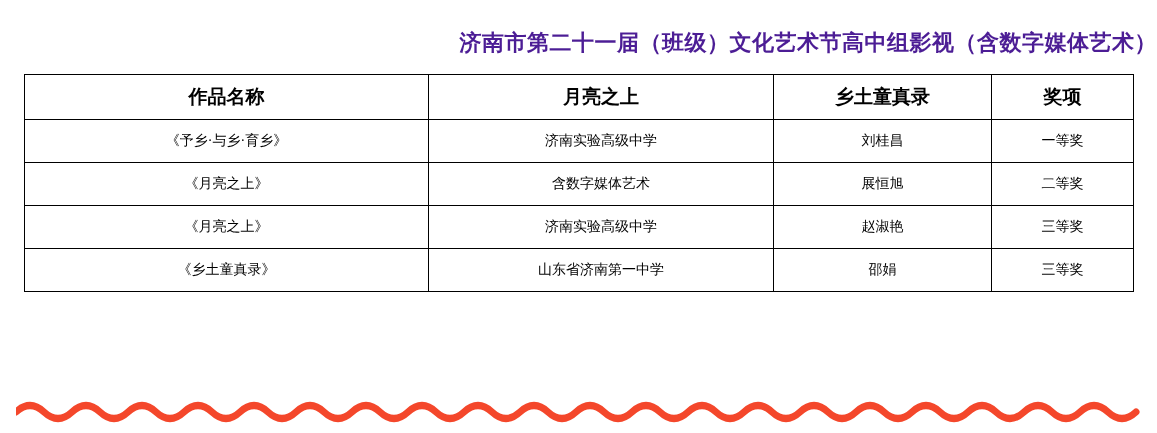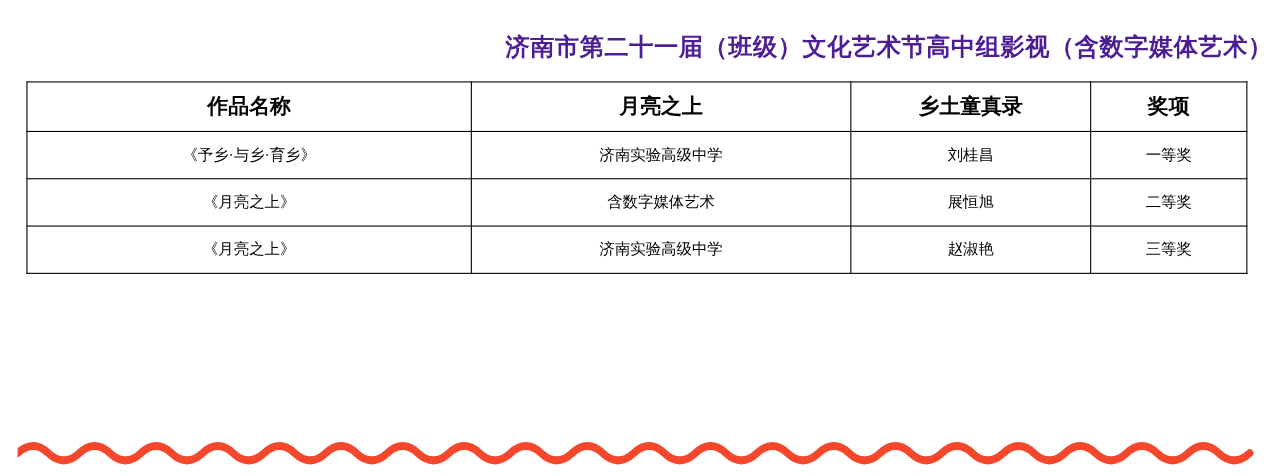--- a/index.html
+++ b/index.html
@@ -103,20 +103,26 @@
           <td>含数字媒体艺术</td>
           <td>展恒旭</td>
           <td>二等奖</td>
         </tr>
         <tr>
           <td>《月亮之上》</td>
           <td>济南实验高级中学</td>
           <td>赵淑艳</td>
           <td>三等奖</td>
         </tr>
+        <tr>
+          <td>《乡土童真录》</td>
+          <td>山东省济南第一中学</td>
+          <td>邵娟</td>
+          <td>三等奖</td>
+        </tr>
       </tbody>
     </table>
   </div>
 
   <svg class="wave" viewBox="0 0 1124 26" preserveAspectRatio="none">
     <path id="wave-path" d="M0,13 Q14,0 28,13 T56,13 T84,13 T112,13 T140,13 T168,13 T196,13 T224,13 T252,13 T280,13 T308,13 T336,13 T364,13 T392,13 T420,13 T448,13 T476,13 T504,13 T532,13 T560,13 T588,13 T616,13 T644,13 T672,13 T700,13 T728,13 T756,13 T784,13 T812,13 T840,13 T868,13 T896,13 T924,13 T952,13 T980,13 T1008,13 T1036,13 T1064,13 T1092,13 T1120,13" fill="none" stroke="#F4472B" stroke-width="7" stroke-linecap="round"></path>
   </svg>
 
 </div>
 

